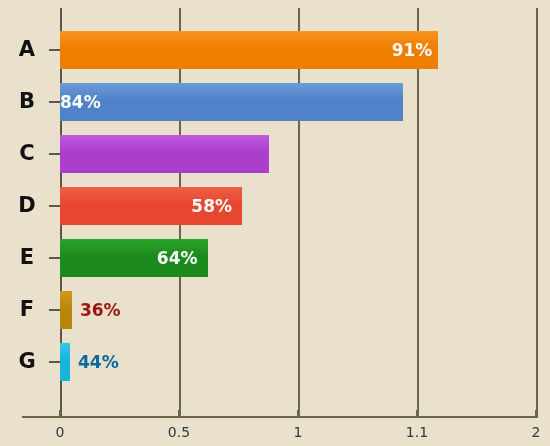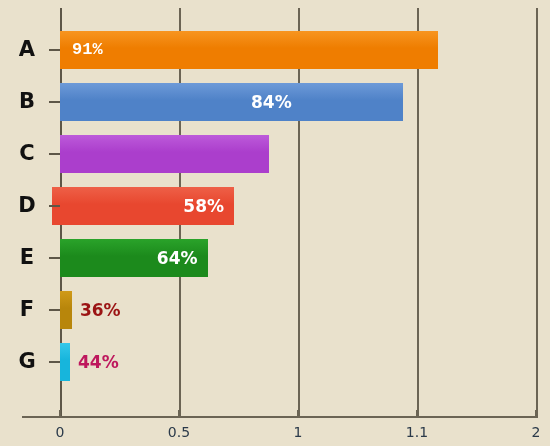--- a/index.html
+++ b/index.html
@@ -127,44 +127,44 @@
       <div class="gridline" style="left: 238px;"></div>
       <div class="gridline" style="left: 357px;"></div>
       <div class="gridline" style="left: 476px;"></div>
     </div>
 
   <div id="x-axis-line"></div>
 
   <div id="bars-layer">
       <div class="bar-row" style="top: 24px; left: 60px; width: 476px;">
         <div class="bar" style="width: 378.42px; background: linear-gradient(rgb(247, 149, 32) 0%, rgb(239, 125, 0) 45%, rgb(239, 125, 0) 100%);"></div>
-        <div class="bar-value inside" style="color: rgb(255, 255, 255); left: 12px; width: 368.42px;  font-family: Liberation Mono, monospace;">91%</div>
+        <div class="bar-value inside" style="color: rgb(255, 255, 255); left: 4px; width: 368.42px; text-align: right;">91%</div>
       </div>
       <div class="bar-row" style="top: 76px; left: 60px; width: 476px;">
         <div class="bar" style="width: 342.72px; background: linear-gradient(rgb(109, 154, 216) 0%, rgb(79, 130, 200) 45%, rgb(79, 130, 200) 100%);"></div>
-        <div class="bar-value inside" style="color: rgb(255, 255, 255); left: 0px; width: 332.72px; text-align: center; padding-left: 45px;">84%</div>
+        <div class="bar-value inside" style="color: rgb(255, 255, 255); left: 0px; width: 332.72px; text-align: left;">84%</div>
       </div>
       <div class="bar-row" style="top: 128px; left: 60px; width: 476px;">
         <div class="bar" style="width: 209.44px; background: linear-gradient(rgb(189, 90, 218) 0%, rgb(171, 62, 204) 45%, rgb(171, 62, 204) 100%);"></div>
       </div>
-      <div class="bar-row" style="top: 180px; left: 52px; width: 400px;">
+      <div class="bar-row" style="top: 180px; left: 60px; width: 400px;">
         <div class="bar" style="width: 182.07px; background: linear-gradient(rgb(238, 96, 71) 0%, rgb(232, 71, 47) 45%, rgb(232, 71, 47) 100%);"></div>
         <div class="bar-value inside" style="color: rgb(255, 255, 255); left: 0px; width: 172.07px; text-align: right;">58%</div>
       </div>
       <div class="bar-row" style="top: 232px; left: 60px; width: 476px; padding-left: 32px;">
         <div class="bar" style="width: 147.56px; background: linear-gradient(rgb(42, 163, 42) 0%, rgb(28, 138, 28) 45%, rgb(28, 138, 28) 100%);"></div>
         <div class="bar-value inside" style="color: rgb(255, 255, 255); left: 0px; width: 137.56px; text-align: right;">64%</div>
       </div>
       <div class="bar-row" style="top: 284px; left: 60px; width: 476px;">
         <div class="bar" style="width: 11.9px; background: linear-gradient(rgb(208, 154, 24) 0%, rgb(184, 134, 11) 45%, rgb(184, 134, 11) 100%);"></div>
         <div class="bar-value" style="color: rgb(155, 20, 20); left: 19.9px;">36%</div>
       </div>
       <div class="bar-row" style="top: 336px; left: 60px; width: 476px;">
         <div class="bar" style="width: 9.996px; background: linear-gradient(rgb(53, 200, 234) 0%, rgb(23, 181, 220) 45%, rgb(23, 181, 220) 100%);"></div>
-        <div class="bar-value" style="color: #be185d; left: 17.996px;">44%</div>
+        <div class="bar-value" style="color: #0369a1; left: 17.996px;">44%</div>
       </div>
     </div>
   <div id="cats-layer">
       <div class="cat-label" style="top: 39px;">A</div>
       <div class="cat-tick" style="top: 49px;"></div>
       <div class="cat-label" style="top: 91px;">B</div>
       <div class="cat-tick" style="top: 101px;"></div>
       <div class="cat-label" style="top: 143px;">C</div>
       <div class="cat-tick" style="top: 153px;"></div>
       <div class="cat-label" style="top: 195px;">D</div>

